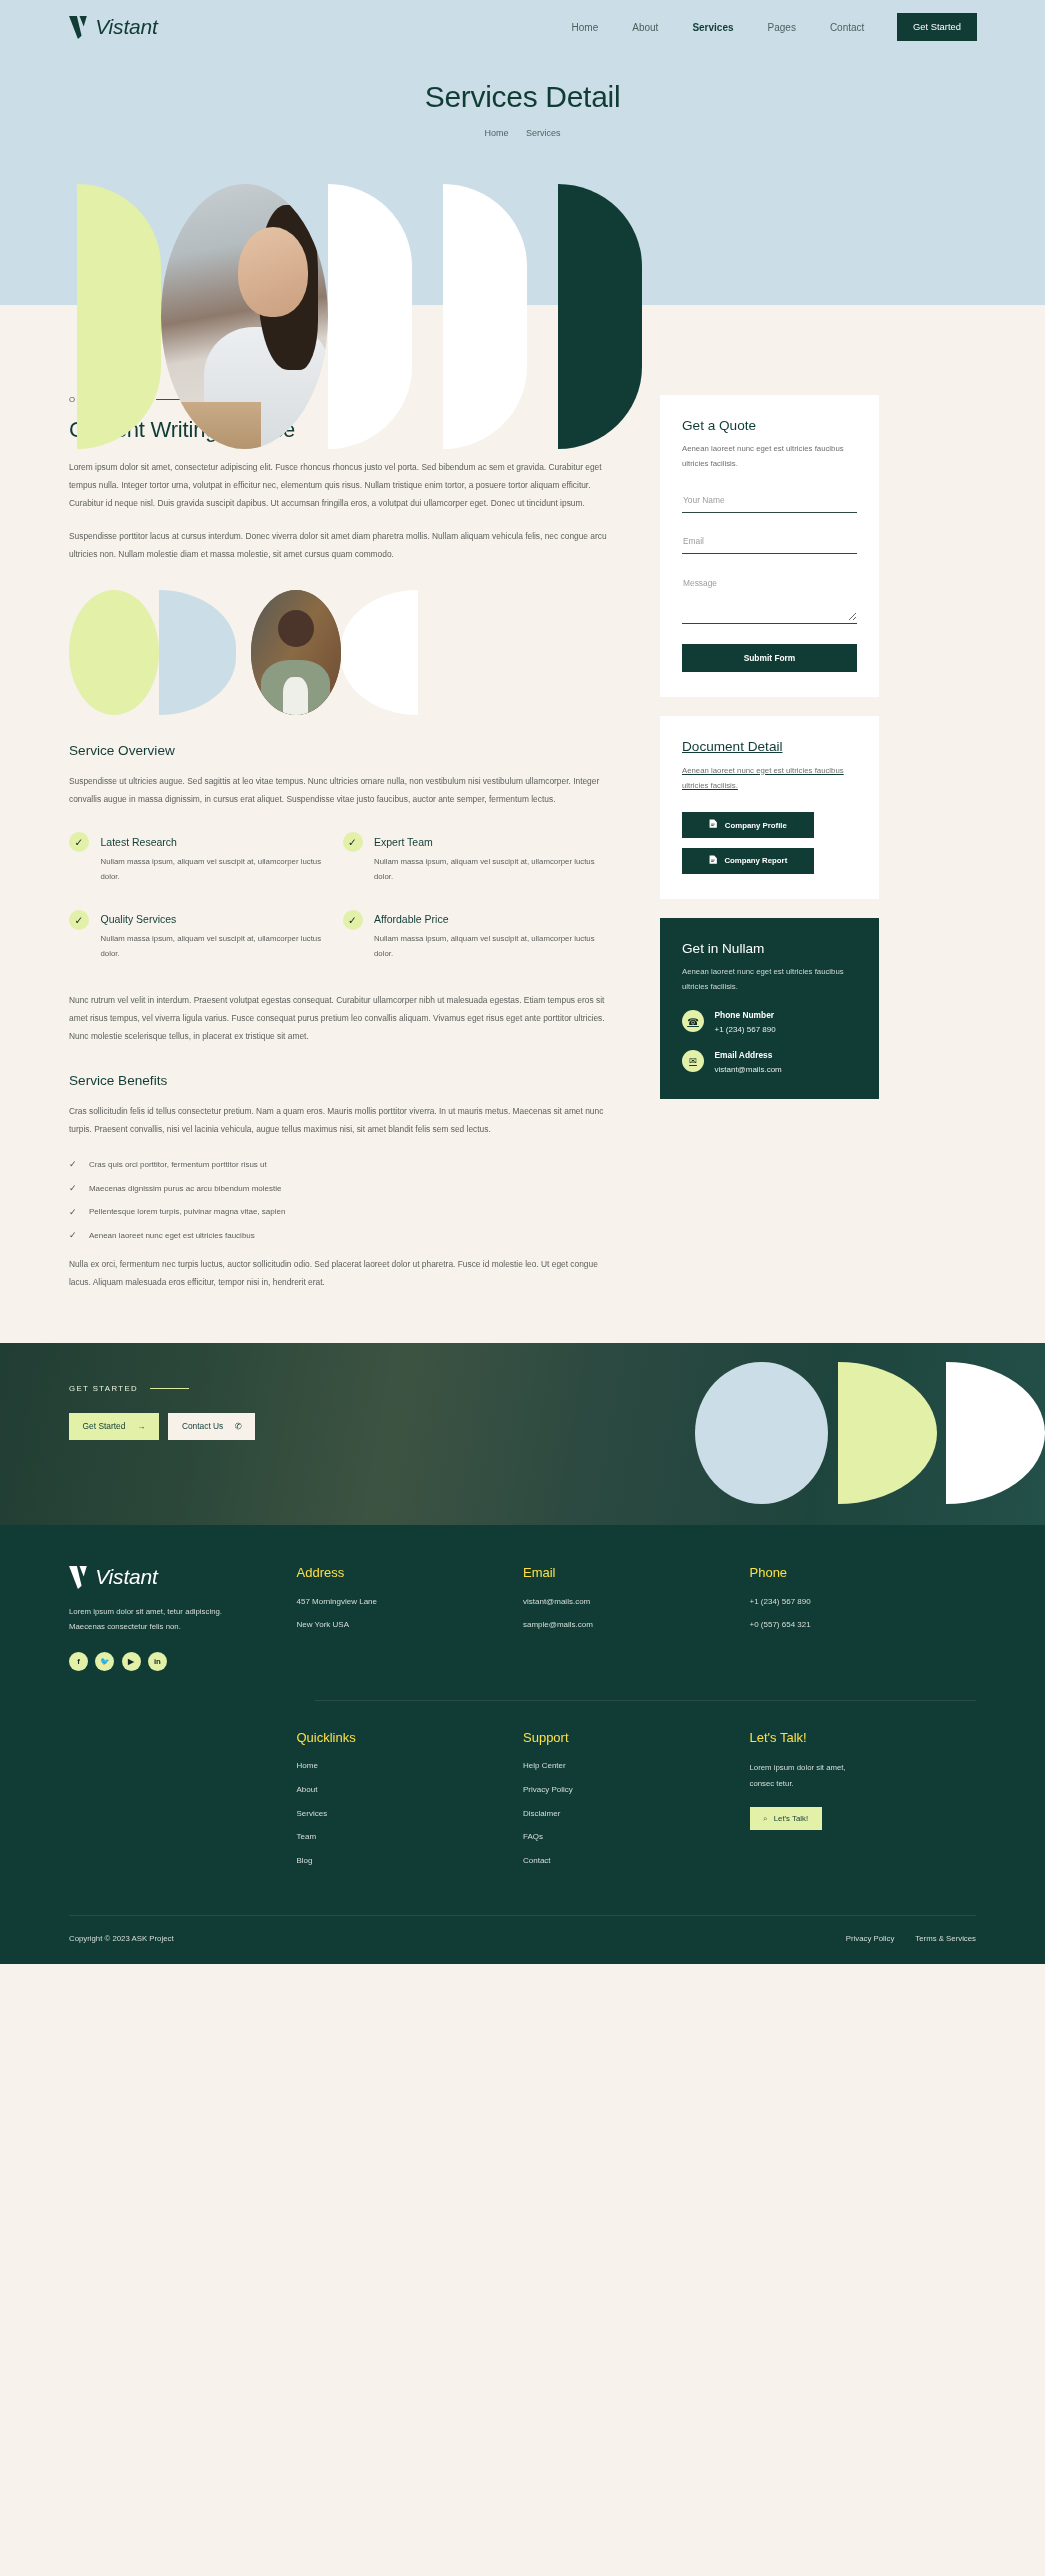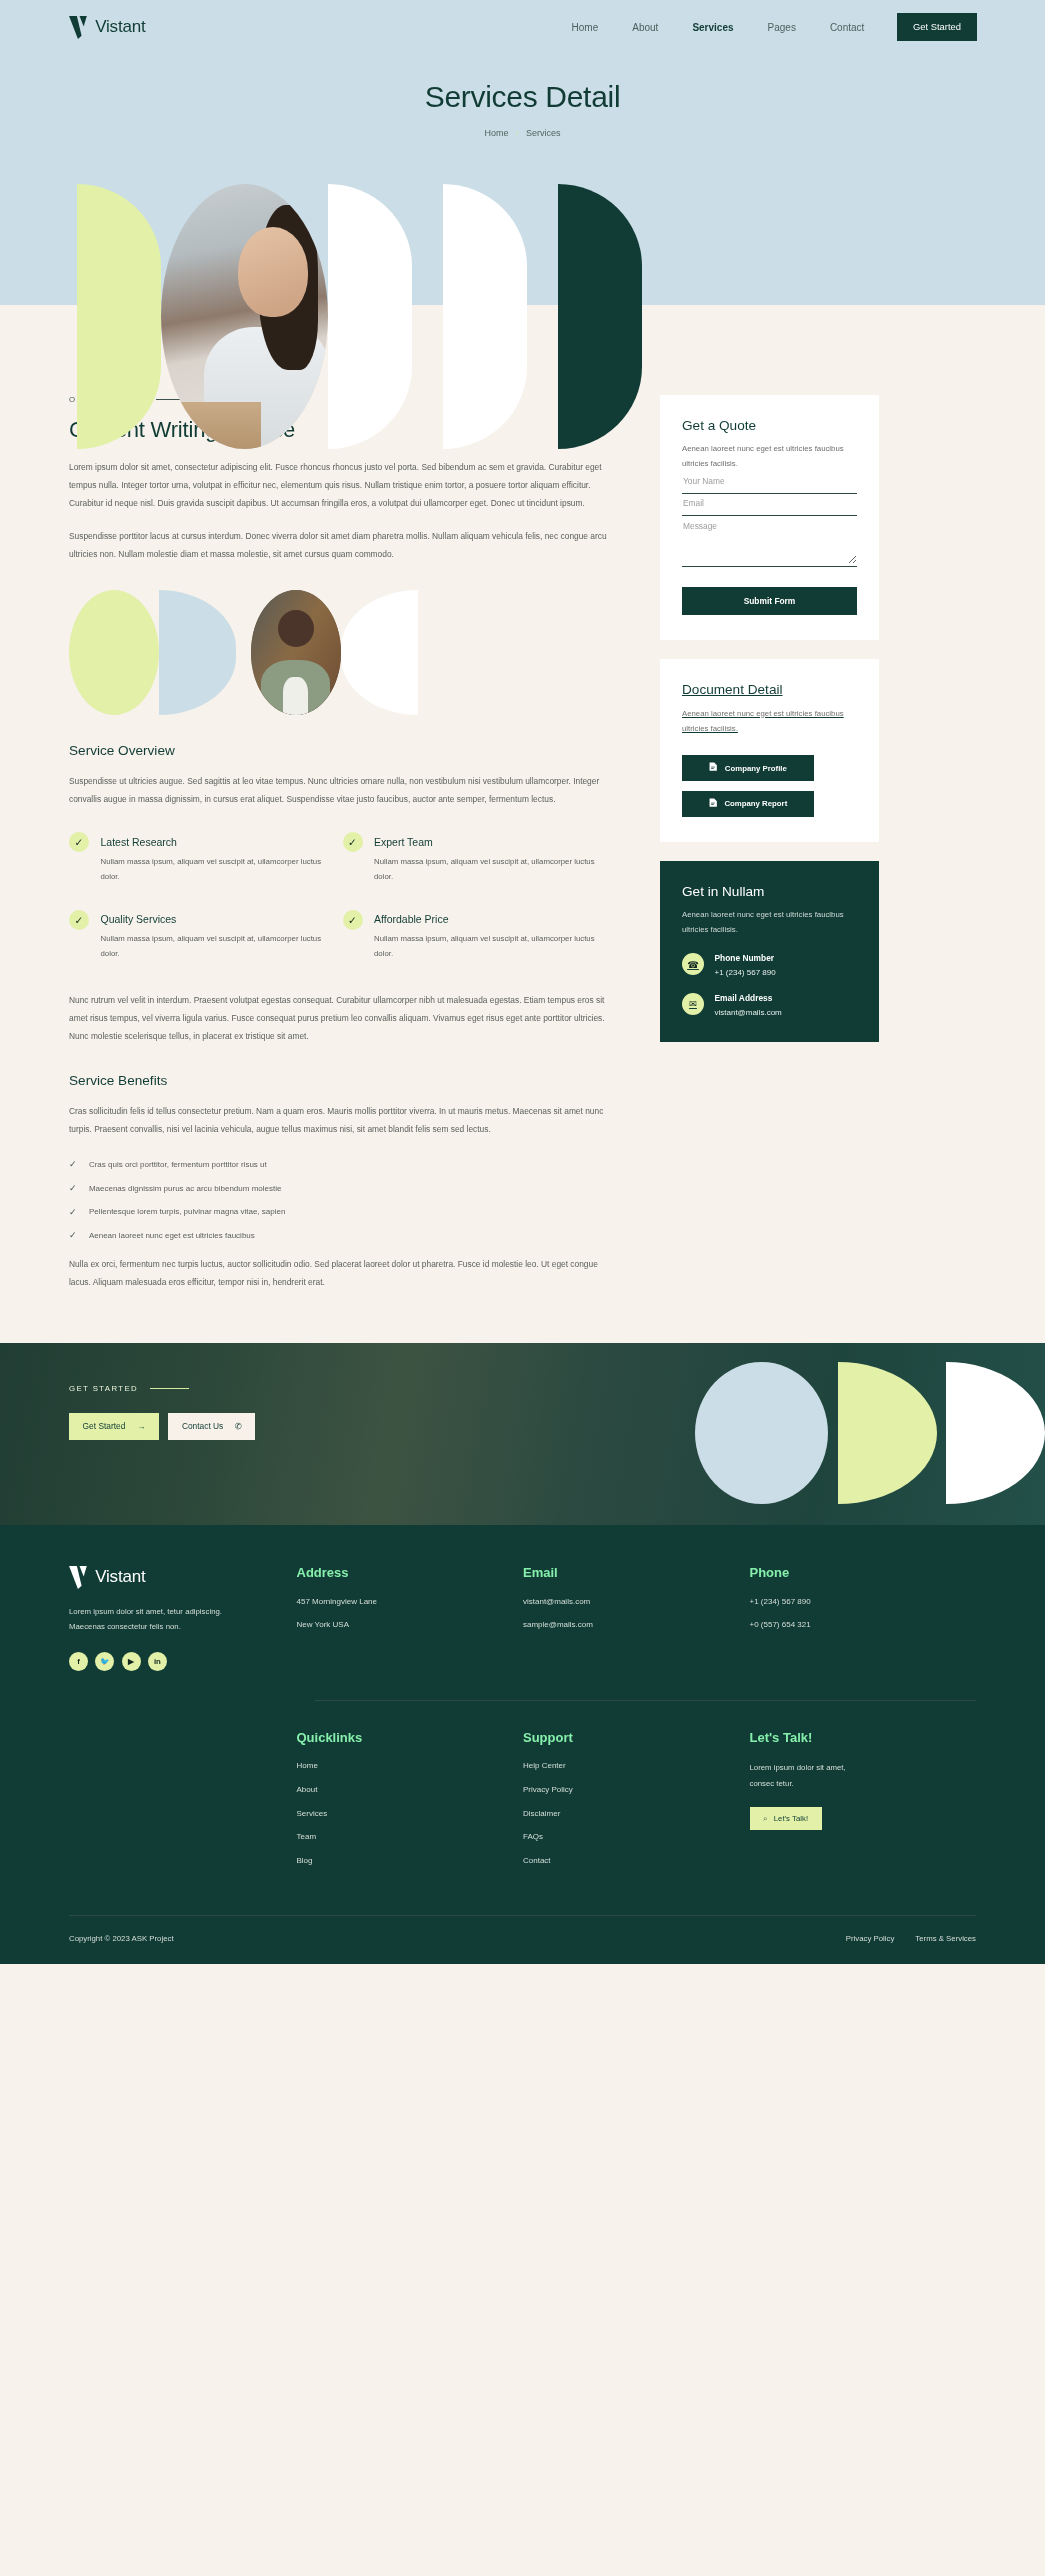--- a/index.html
+++ b/index.html
@@ -21,21 +21,21 @@
   .wrap{ width:1045px; margin:0 auto; position:relative; }
 
   
   .topband{ background:var(--blue); position:relative; }
   .nav{
     height:54px; display:flex; align-items:center;
     padding:0 68px 0 69px;
   }
   .brand{ display:flex; align-items:center; gap:5.2px; }
   .brand-mark{ width:21px; height:24px; position:relative; display:block; }
-  .brand-name{ font-size:17px; font-weight:500; letter-spacing:-0.2px; color:var(--dark); }
+  .brand-name{ font-size:21px; font-weight:500; letter-spacing:-0.2px; color:var(--dark);font-style:italic; }
   .nav-links{ margin-left:auto; display:flex; align-items:center; gap:0; }
   .nav-link{
     font-size:10px; color:#4d5f5c; padding:0 17px; text-decoration:none;
     white-space:nowrap;
   }
   .nav-link.active{ color:var(--dark); font-weight:700; }
   .btn-dark{
     background:var(--dark); color:#fff; font-size:9.4px; font-weight:500;
     padding:9px 16px; border:none; margin-left:15.7px; white-space:nowrap;
     cursor:pointer; line-height:1;
@@ -134,21 +134,21 @@
   .checklist{ margin-top:21px; }
   .ck{ display:flex; gap:10.5px; align-items:center; margin-bottom:13.6px; }
   .ck .g{ color:#43524e; font-size:9px; width:9.4px; }
   .ck .t{ font-size:8px; color:var(--body); }
 
   
   .card{ background:#fff; padding:23px 22px 25px; }
   .card + .card{ margin-top:19px;text-decoration:underline; }
   .card-title{ font-size:13.6px; font-weight:500; color:var(--dark); }
   .card-sub{ font-size:7.8px; line-height:1.95; color:#6e716e; margin-top:8.4px; }
-  .fld{ border-bottom:0.5px solid #2c4a43; }
+  .fld{ margin-top:19px; border-bottom:0.5px solid #2c4a43; }
   .fld input, .fld textarea{
     width:100%; border:0; outline:0; background:transparent; padding:4.2px 1px 7.3px;
     font-family:"Liberation Sans", sans-serif; font-size:8.4px; color:#3a3d3a;
   }
   .fld textarea{ resize:vertical; height:48px; }
   .fld input::placeholder,.fld textarea::placeholder{ color:#9b9e9b; }
   .submit{
     width:100%; margin-top:20px; background:var(--dark); color:#fff; border:0;
     padding:9px 0; font-size:8.4px; font-weight:700; cursor:pointer;
     font-family:"Liberation Sans", sans-serif;
@@ -203,21 +203,21 @@
   .fcol-brand{ width:246px; padding-right:42px; }
   .fbrand{ display:flex; align-items:center; gap:5.2px; }
   .fbrand .brand-name{ color:#fff; }
   .ftext{ font-size:7.8px; line-height:2.05; color:#d7ded9; margin-top:14.6px; max-width:172px; }
   .socials{ display:flex; gap:7.3px; margin-top:16.7px; }
   .soc{
     width:19px; height:19px; border-radius:50%; background:var(--lime); color:#12271f;
     display:flex; align-items:center; justify-content:center; font-size:7.8px; font-weight:700; cursor:pointer;
   }
   .fcol{ width:246px; padding-right:31px; }
-  .fhead{ font-size:13px; font-weight:700; color:#86efac; }
+  .fhead{ font-size:13px; font-weight:400; color:#fde047; }
   .flist{ list-style:none; margin-top:15.7px; }
   .flist li{ margin-bottom:13.6px; }
   .flist a{ color:#d7ded9; text-decoration:none; font-size:8px; }
   .fsep{ height:0.5px; background:#2a4c44; margin:29px 0 29px 246px; }
   .ftalk-text{ font-size:7.8px; line-height:2.05; color:#d7ded9; margin-top:15.7px; max-width:120px; }
   .lets-btn{
     margin-top:14.6px; background:var(--lime); color:var(--dark); border:0;
     padding:6.8px 13.6px; font-size:7.8px; display:inline-flex; align-items:center; gap:6.3px; cursor:pointer;
     font-family:"Liberation Sans", sans-serif;
   }

